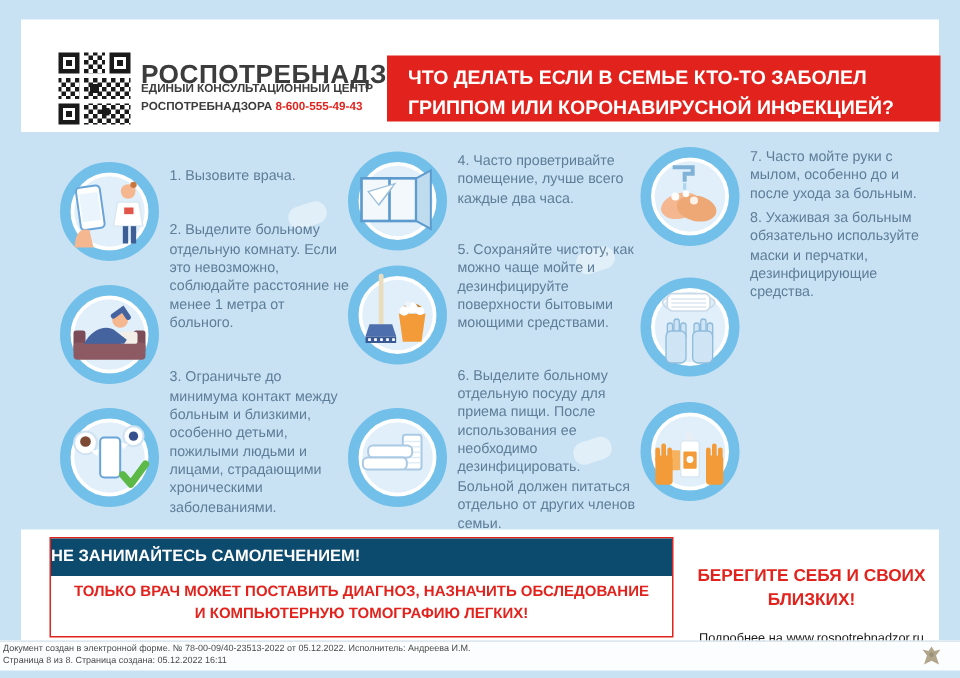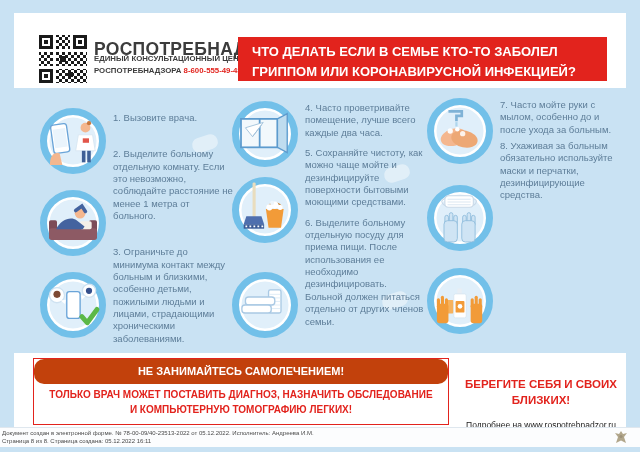--- a/index.html
+++ b/index.html
@@ -6,41 +6,41 @@
   body{
     width:640px;height:452px;position:relative;overflow:hidden;
     background:#c9e2f3;font-family:"Liberation Sans",sans-serif;
   }
   .card{position:absolute;left:14px;top:13px;width:612px;height:414px;background:#ffffff;}
   
   .qr{position:absolute;left:24px;top:21px;width:50px;height:50px;}
   .orgname{position:absolute;left:80px;top:26px;font-size:17.5px;font-weight:bold;color:#3c3c3c;letter-spacing:.3px;white-space:nowrap;}
   .orgsub{position:absolute;left:80px;top:40px;font-size:7.8px;font-weight:bold;color:#3c3c3c;line-height:1.55;white-space:nowrap;}
   .orgsub .phone{color:#e2231d;}
-  .banner{position:absolute;left:224px;top:24px;width:369px;height:44px;background:#e2231d;color:#fff;
+  .banner{position:absolute;left:244px;top:24px;width:369px;height:44px;background:#e2231d;color:#fff;
     font-weight:bold;font-size:13px;line-height:1.5;padding:5px 0 0 14px;box-sizing:border-box;white-space:nowrap;}
   
   .tipsbg{position:absolute;left:0;top:75px;width:612px;height:265px;background:#c9e2f3;}
   .col{position:absolute;top:0;display:flex;}
   .col .icons{display:flex;flex-direction:column;width:66px;flex:none;}
   .col .texts{width:121px;margin-left:7px;display:flex;flex-direction:column;color:#5d7d98;font-size:9.5px;line-height:1.3;}
   .c1{left:26px;} .c2{left:218px;} .c3{left:413px;}
   .c1 .icons{padding-top:20px;} .c1 .circ+.circ{margin-top:16px;}
   .c2 .icons{padding-top:13px;} .c2 .circ:nth-child(2){margin-top:10px;} .c2 .circ:nth-child(3){margin-top:29px;}
   .c3 .icons{padding-top:10px;} .c3 .circ:nth-child(2){margin-top:21px;} .c3 .circ:nth-child(3){margin-top:17px;}
   .c1 .texts{padding-top:24px;gap:24px;}
-  .c2 .texts{padding-top:14px;gap:8px;}
+  .c2 .texts{padding-top:14px;gap:22px;}
   .c3 .texts{padding-top:11px;gap:4px;}
   .circ{width:52px;height:52px;border-radius:50%;border:7px solid #72c0e9;background:#e0effa;
     box-shadow:inset 0 0 0 2.5px #fff;display:flex;align-items:center;justify-content:center;flex:none;}
   .circ svg{overflow:visible;}
   .decor{position:absolute;width:26px;height:15px;background:#ffffff;opacity:.45;border-radius:7px;transform:rotate(-18deg);}
   
   .warnbox{position:absolute;left:19px;top:345px;width:416px;height:67px;border:1.5px solid #e2231d;background:#fff;box-sizing:border-box;}
-  .warnbar{background:#c2410c;color:#fff;font-weight:bold;font-size:11px;text-align:center;padding:6px 0 7px;border-radius:10px;}
+  .warnbar{background:#0c4a6e;color:#fff;font-weight:bold;font-size:11px;text-align:left;padding:6px 0 7px;}
   .warnbody{color:#e2231d;font-weight:bold;font-size:10px;text-align:center;line-height:1.45;padding-top:4px;}
   .careblock{position:absolute;left:444px;top:364px;width:166px;text-align:center;}
   .care{color:#e2231d;font-weight:bold;font-size:11.5px;line-height:1.35;}
   .more{margin-top:12px;font-size:8.5px;color:#1a1a1a;}
   
   .footer{position:absolute;left:0;top:427px;width:640px;height:20px;background:#fcfdfe;border-top:1px solid #dfe7ee;
     font-size:6px;color:#4a4a4a;line-height:1.3;padding:2px 0 0 2px;box-sizing:border-box;}
   .emblem{position:absolute;right:12px;top:430px;opacity:.85;}
 </style>
 </head>

